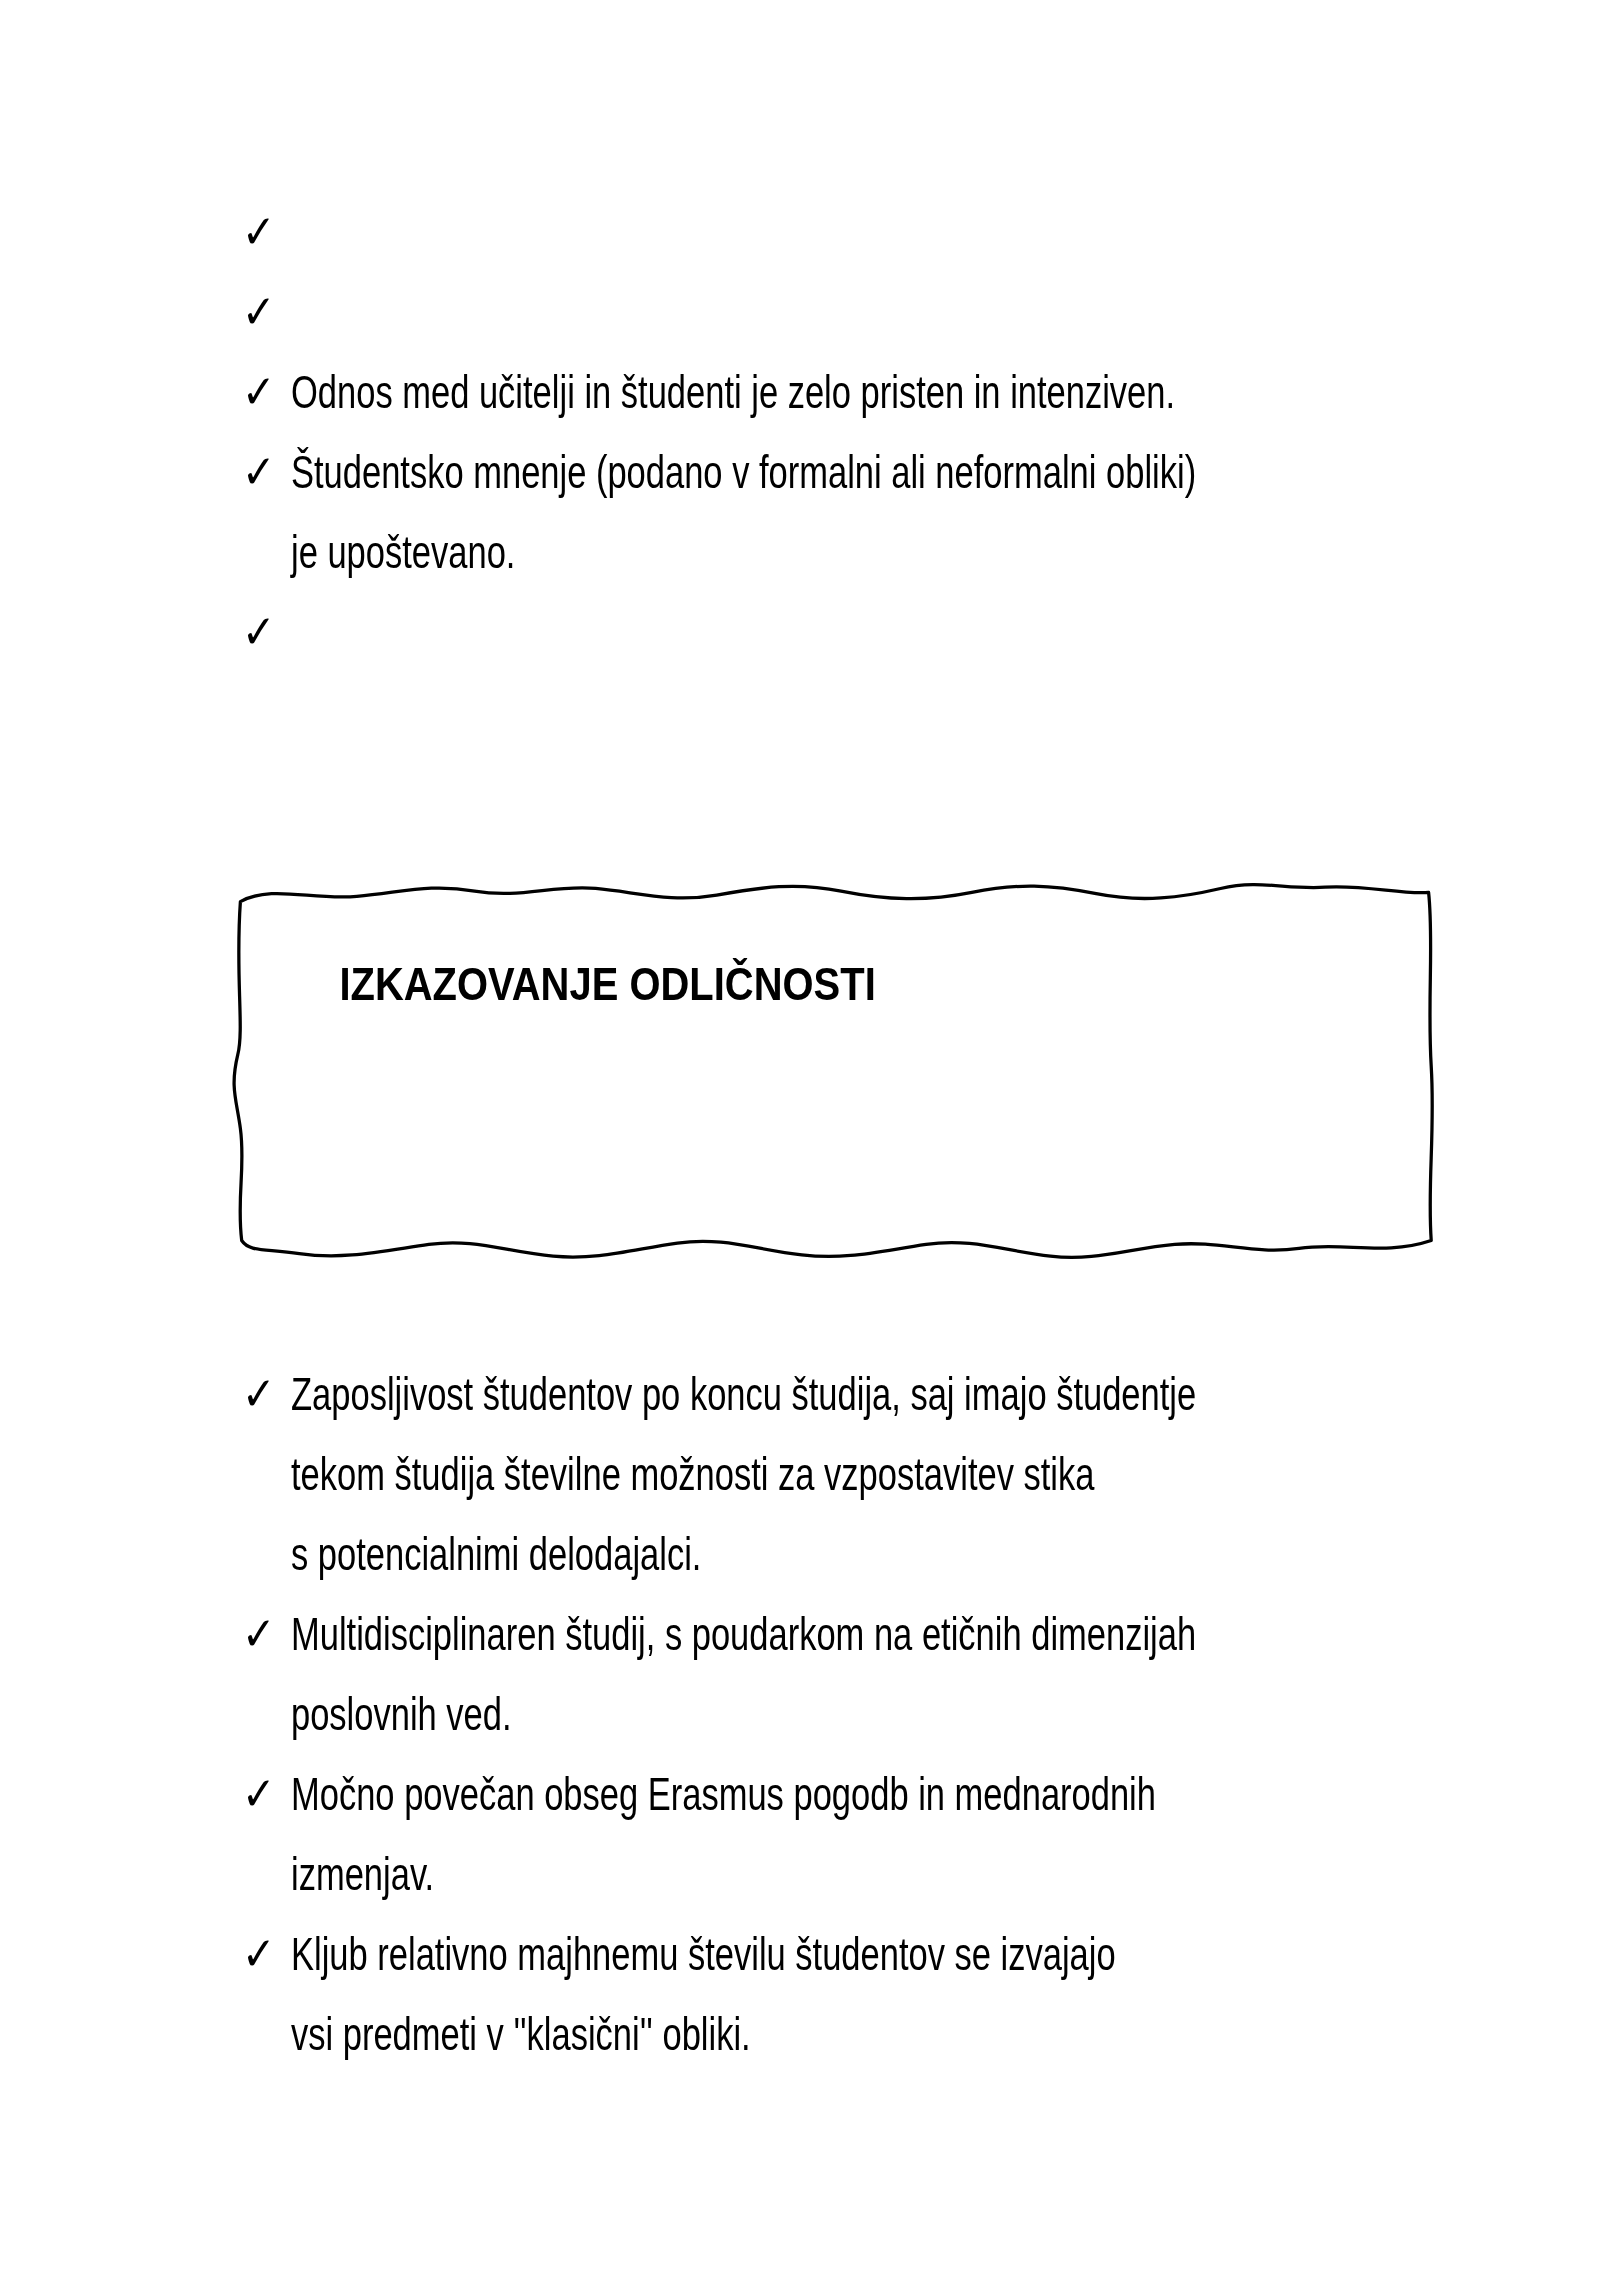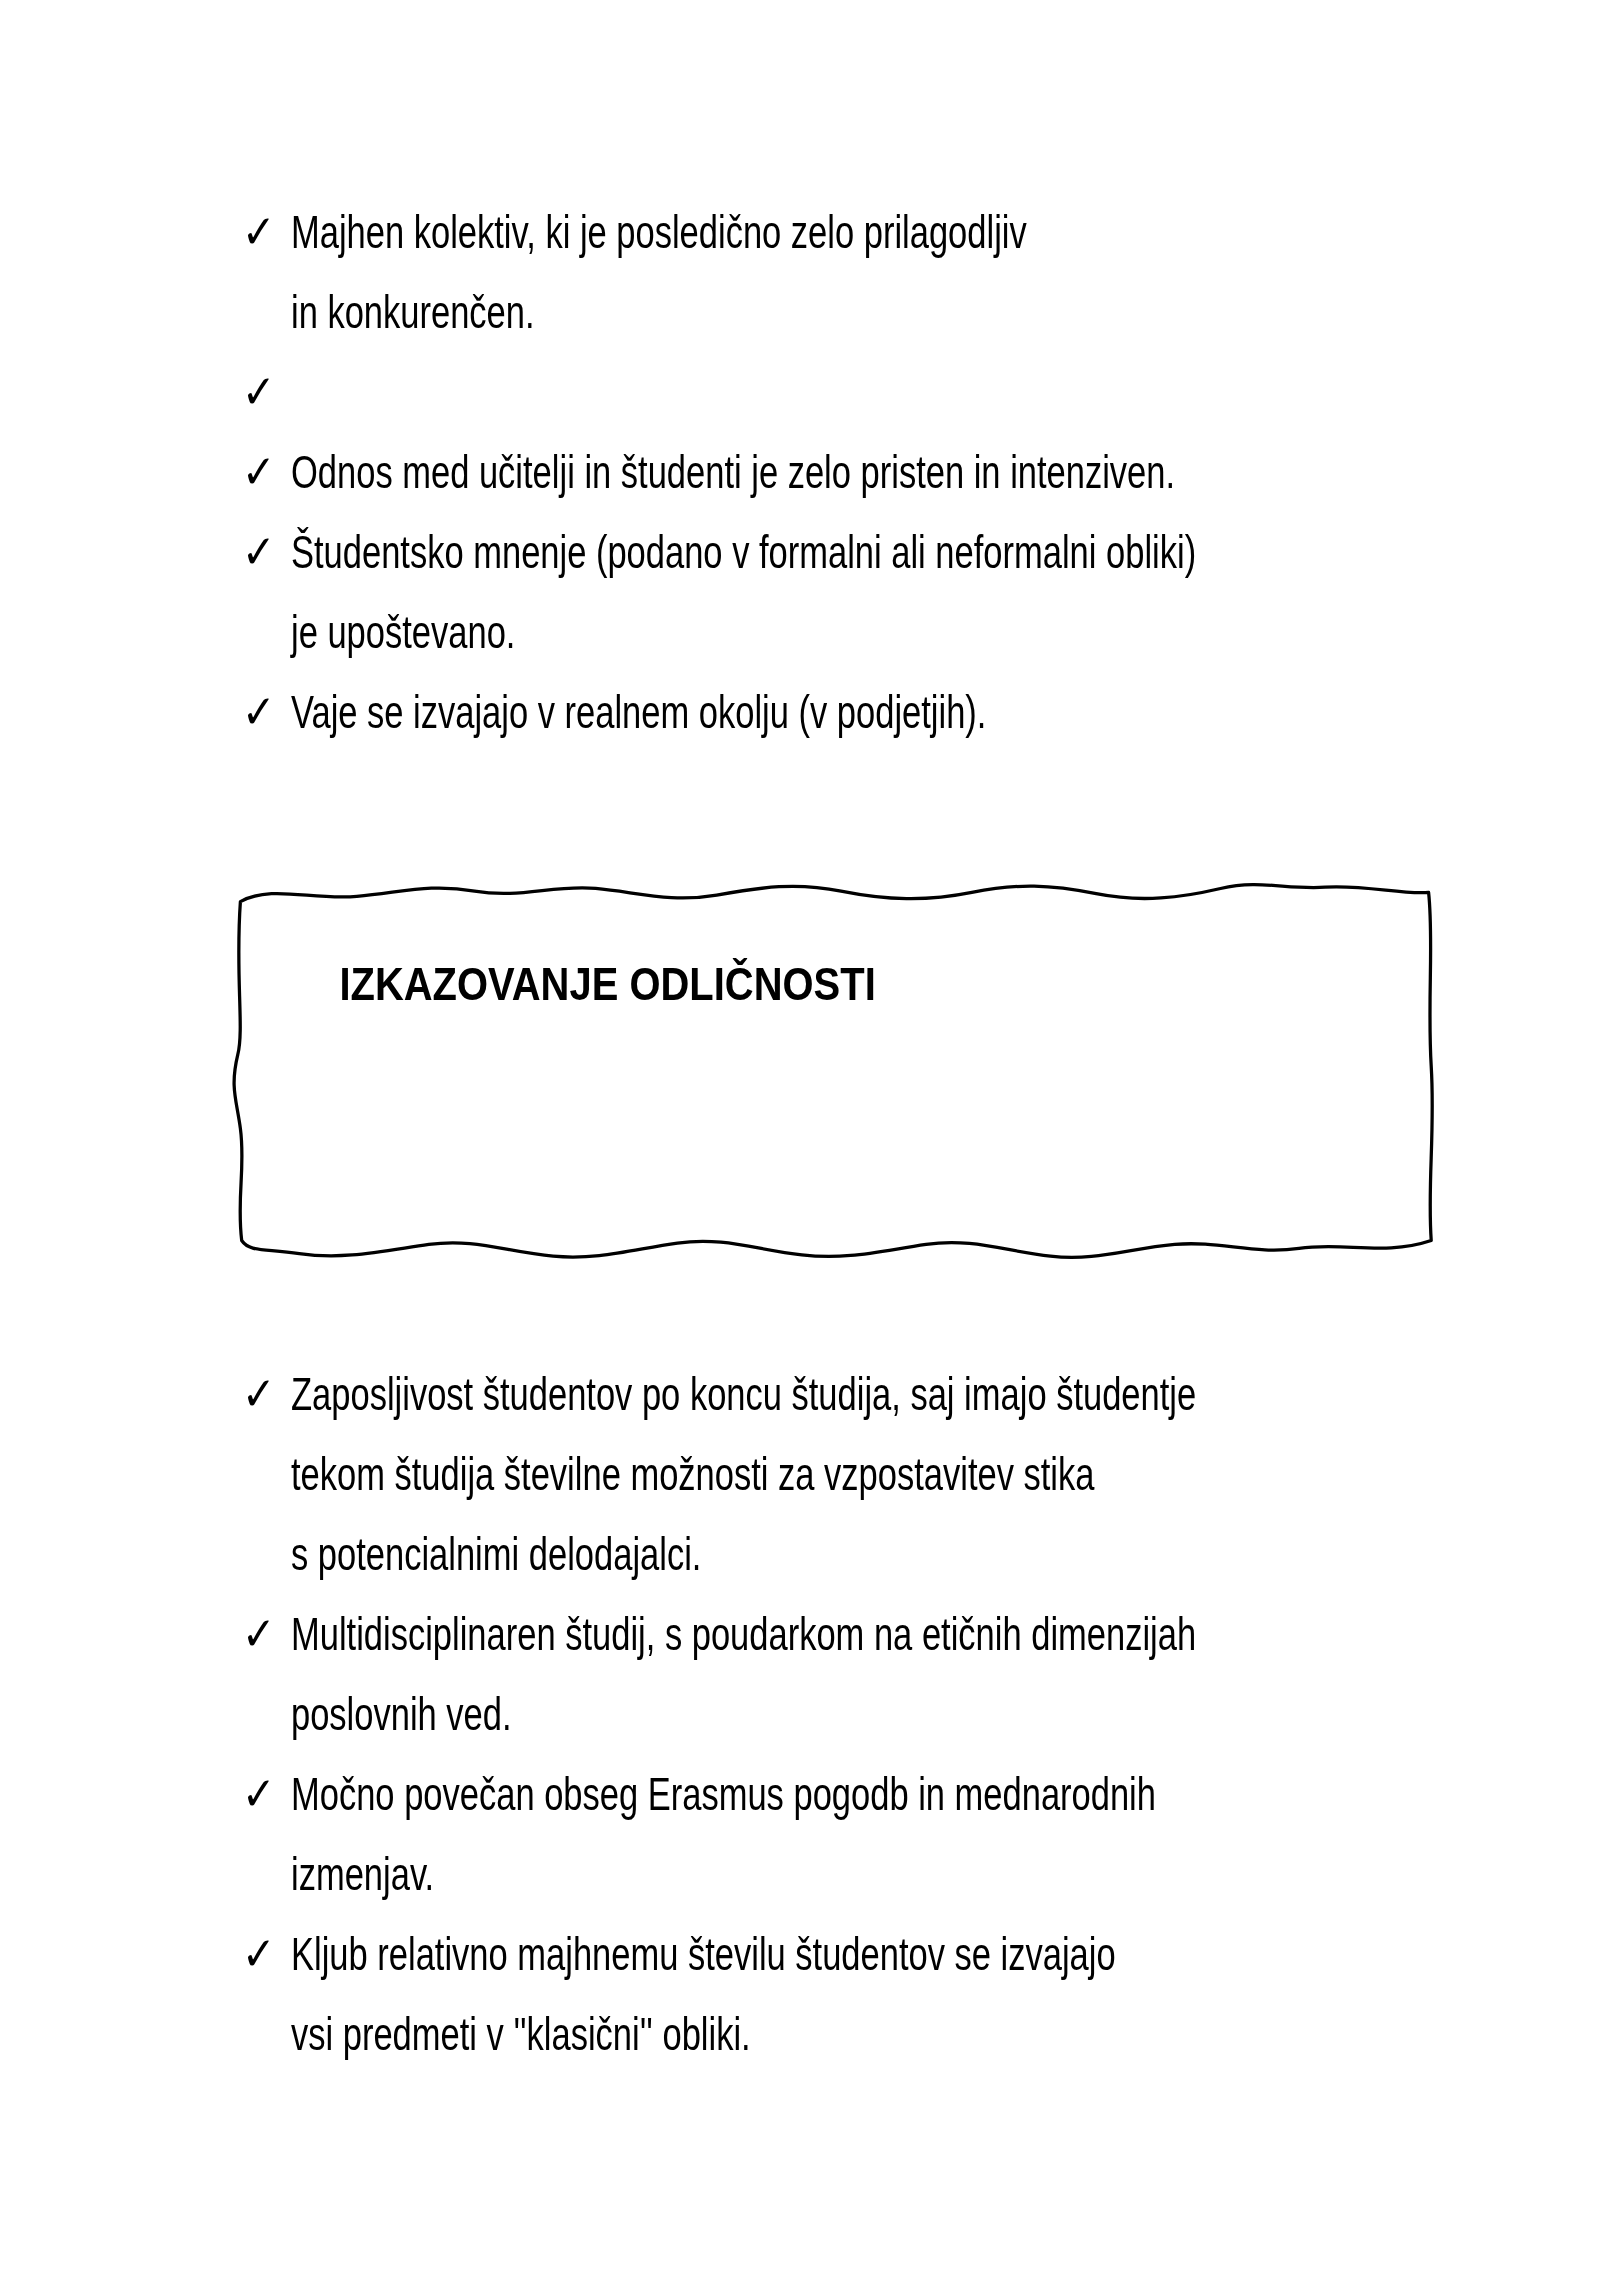--- a/index.html
+++ b/index.html
@@ -86,24 +86,20 @@
 </style>
 </head>
 <body>
 
 <div class="page">
 
   <div class="list list1">
 
     <div class="li">
       <span class="check">✓</span>
-      <div class="lines">
-        <div class="line">Majhen kolektiv, ki je posledično zelo prilagodljiv</div>
-        <div class="line">in konkurenčen.</div>
-      </div>
     </div>
 
     <div class="li">
       <span class="check">✓</span>
     </div>
 
     <div class="li">
       <span class="check">✓</span>
       <div class="lines">
         <div class="line">Odnos med učitelji in študenti je zelo pristen in intenziven.</div>
@@ -113,23 +109,20 @@
     <div class="li">
       <span class="check">✓</span>
       <div class="lines">
         <div class="line">Študentsko mnenje (podano v formalni ali neformalni obliki)</div>
         <div class="line">je upoštevano.</div>
       </div>
     </div>
 
     <div class="li">
       <span class="check">✓</span>
-      <div class="lines">
-        <div class="line">Vaje se izvajajo v realnem okolju (v podjetjih).</div>
-      </div>
     </div>
 
   </div>
 
   <div class="quote-box">
     <svg width="1217" height="406" viewBox="0 0 1860 620">
       <path fill="none" stroke="#000000" stroke-width="5" stroke-linejoin="round" stroke-linecap="round" d="
         M 22 48
         C 70 22, 130 46, 200 40
         C 270 34, 310 20, 380 32

